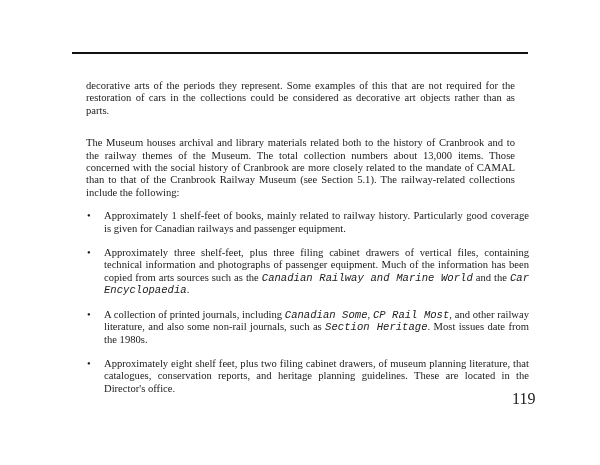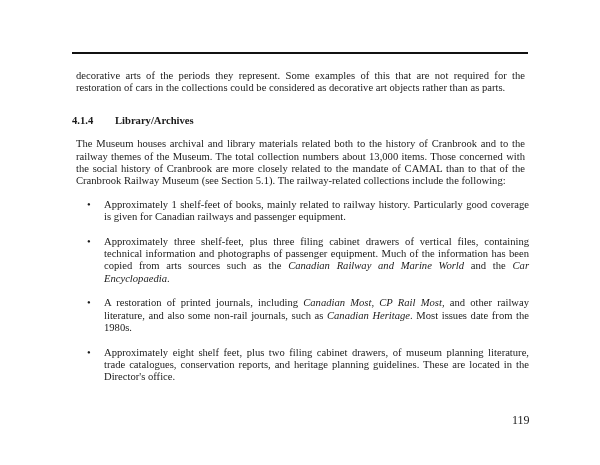--- a/index.html
+++ b/index.html
@@ -10,66 +10,62 @@
       color: #1a1a1a;
     }
     .rule {
       position: absolute; left: 72px; top: 52px; width: 456px; height: 2px;
       background: #111;
     }
     .content {
       position: absolute; left: 72px; top: 66px; width: 457px;
       font-size: 10.6px; line-height: 12.4px; text-align: justify;
     }
-    p { margin: 4px; }
+    p { margin: 14px; }
     .p-intro { margin-bottom: 20px; }
     .heading {
       font-weight: bold; font-size: 10.6px; margin-bottom: 11px; display: flex;
     }
     .heading .num { width: 43px; }
     .p-body { margin-bottom: 11px; }
     ul { list-style: none; margin: 0; padding: 0; }
     li {
       position: relative; padding-left: 17px; margin-left: 15px;
       margin-bottom: 12px;
     }
     li .bullet { position: absolute; left: 0; top: 0; }
-    i { font-style: italic; }
+    i { font-style: italic; font-family: Liberation Mono, monospace; }
     .page-number {
-      position: absolute; left: 512px; top: 413px; font-size: 12px;
+      position: absolute; left: 512px; top: 390px; font-size: 16px;
     }
   </style>
 </head>
 <body>
 
 <div class="rule"></div>
 
 <div class="content">
   <p class="p-intro">decorative arts of the periods they represent. Some examples of this that are not required for the restoration of cars in the collections could be considered as decorative art objects rather than as parts.</p>
 
-  <div class="heading">
-    <span class="num">4.1.4</span>
-    <span>Library/Archives</span>
-  </div>
 
   <p class="p-body">The Museum houses archival and library materials related both to the history of Cranbrook and to the railway themes of the Museum. The total collection numbers about 13,000 items. Those concerned with the social history of Cranbrook are more closely related to the mandate of CAMAL than to that of the Cranbrook Railway Museum (see Section 5.1). The railway-related collections include the following:</p>
 
   <ul>
     <li>
       <span class="bullet">•</span>
       <span>Approximately 1 shelf-feet of books, mainly related to railway history. Particularly good coverage is given for Canadian railways and passenger equipment.</span>
     </li>
     <li>
       <span class="bullet">•</span>
       <span><span>Approximately three shelf-feet, plus three filing cabinet drawers of vertical files, containing technical information and photographs of passenger equipment. Much of the information has been copied from arts sources such as the </span><i>Canadian Railway and Marine World</i><span> and the </span><i>Car Encyclopaedia</i><span>.</span></span>
     </li>
     <li>
       <span class="bullet">•</span>
-      <span><span>A restoration of printed journals, including </span><i>Canadian Most</i><span>, </span><i>CP Rail Most</i><span>, and other railway literature, and also some non-rail journals, such as </span><i>Canadian Heritage</i><span>. Most issues date from the 1980s.</span></span>
+      <span><span>A collection of printed journals, including </span><i>Canadian Some</i><span>, </span><i>CP Rail Most</i><span>, and other railway literature, and also some non-rail journals, such as </span><i>Section Heritage</i><span>. Most issues date from the 1980s.</span></span>
     </li>
     <li>
       <span class="bullet">•</span>
-      <span>Approximately eight shelf feet, plus two filing cabinet drawers, of museum planning literature, trade catalogues, conservation reports, and heritage planning guidelines. These are located in the Director's office.</span>
+      <span>Approximately eight shelf feet, plus two filing cabinet drawers, of museum planning literature, that catalogues, conservation reports, and heritage planning guidelines. These are located in the Director's office.</span>
     </li>
   </ul>
 </div>
 
 <div class="page-number">119</div>
 
 </body></html>

